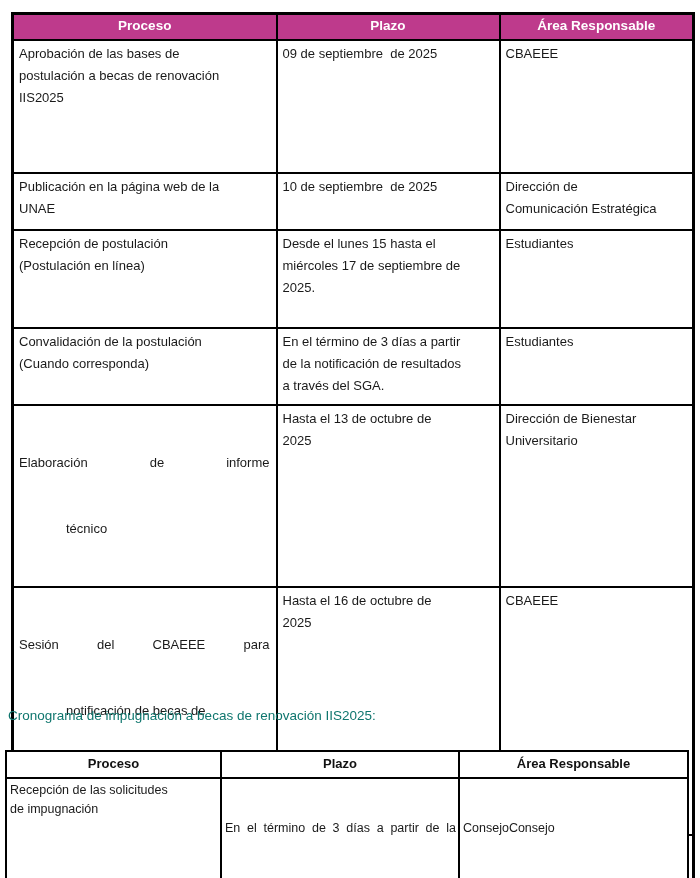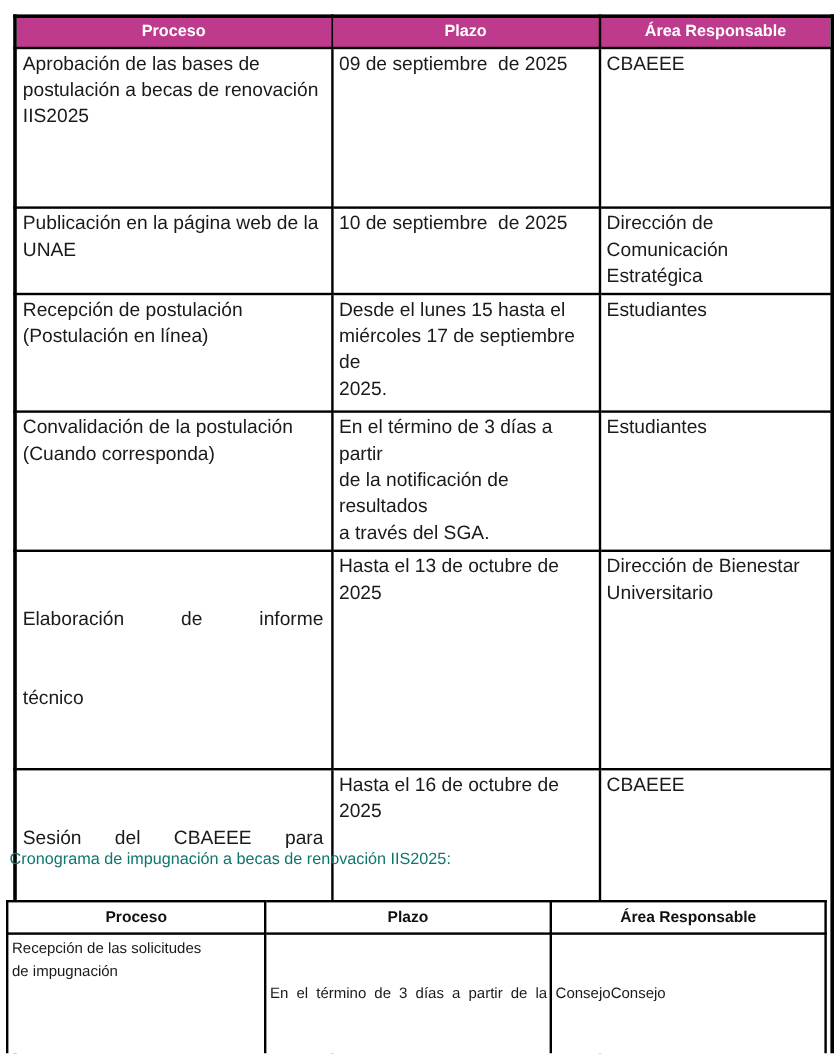--- a/index.html
+++ b/index.html
@@ -6,41 +6,41 @@
   .page {
     position:relative; width:700px; height:878px; background:#ffffff;
     font-family:"Liberation Sans", sans-serif; color:#1a1a1a; overflow:hidden;
   }
 
   
   table.doc { border-collapse:collapse; table-layout:fixed; background:#ffffff; }
   #t1 { position:absolute; left:11px; top:12px; width:681px; border:3px solid #000; }
   #t1 th, #t1 td {
     border:2px solid #000; vertical-align:top; text-align:left;
-    padding:2px 6px 2px 5px; font-size:16px; line-height:22px; white-space:pre-wrap;
+    padding:2px 6px 2px 5px; font-size:13px; line-height:22px; white-space:pre-wrap;
     overflow:hidden;
   }
   #t1 th {
     background:#be3a8c; color:#ffffff; text-align:center; font-weight:bold;
     font-size:13.5px; line-height:20px; padding:1px 2px; white-space:normal;
   }
   #t1 col.c1 { width:264px; } #t1 col.c2 { width:223px; } #t1 col.c3 { width:194px; }
   #t1 thead tr        { height:26px; }
   #t1 tbody tr:nth-of-type(1) { height:133px; }
   #t1 tbody tr:nth-of-type(2) { height:57px;padding-left:47px; }
   #t1 tbody tr:nth-of-type(3) { height:98px;margin-left:26px; }
   #t1 tbody tr:nth-of-type(4) { height:77px; }
   #t1 tbody tr:nth-of-type(5) { height:65px; }
   #t1 tbody tr:nth-of-type(6) { height:114px; }
   #t1 tbody tr:nth-of-type(7) { height:86px; }
 
   
   .jl { display:block; height:22px; overflow:hidden; text-align:justify; white-space:normal; }
   .jl::after { content:""; display:inline-block; width:100%; height:0; }
-  .nl { display:block; white-space:normal; }
+  .nl { display:block; white-space:normal;margin-left:47px; }
 
   
   .heading {
     position:absolute; left:8px; top:708px; font-weight:normal; font-size:13.5px;
     color:#0f766e; white-space:nowrap;
   }
 
   
   #t2 { position:absolute; left:5px; top:750px; width:682px; border:2px solid #000; }
   #t2 th, #t2 td {

